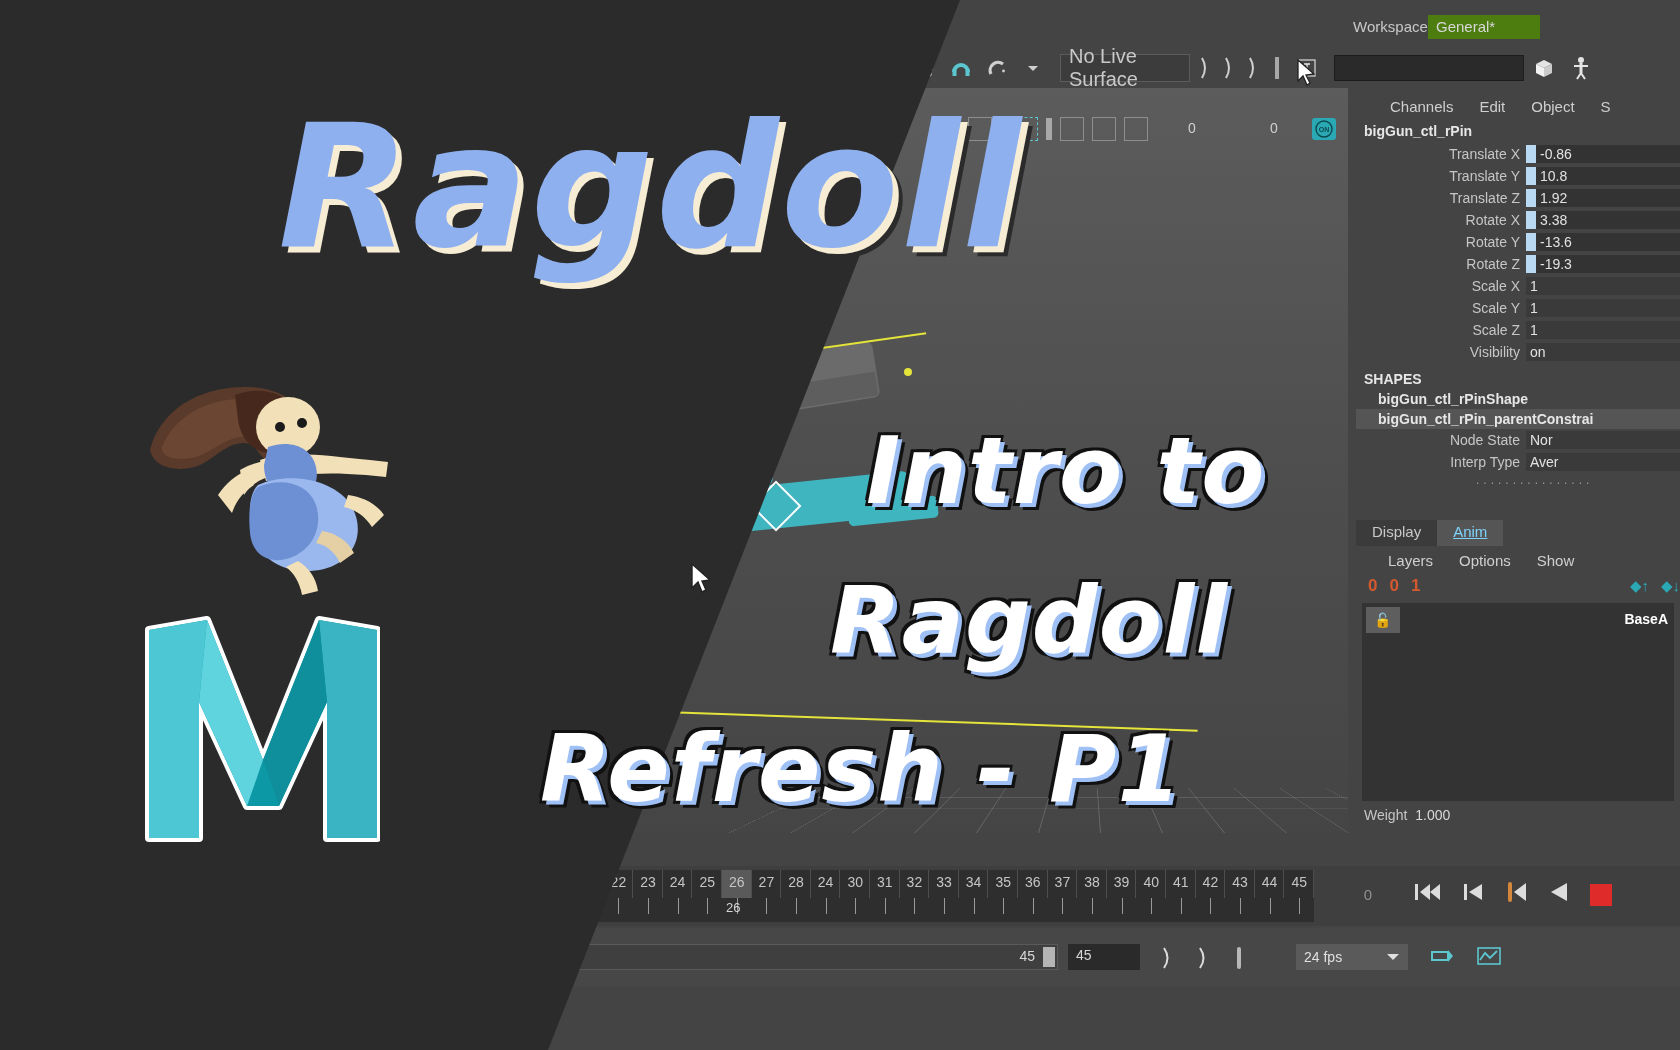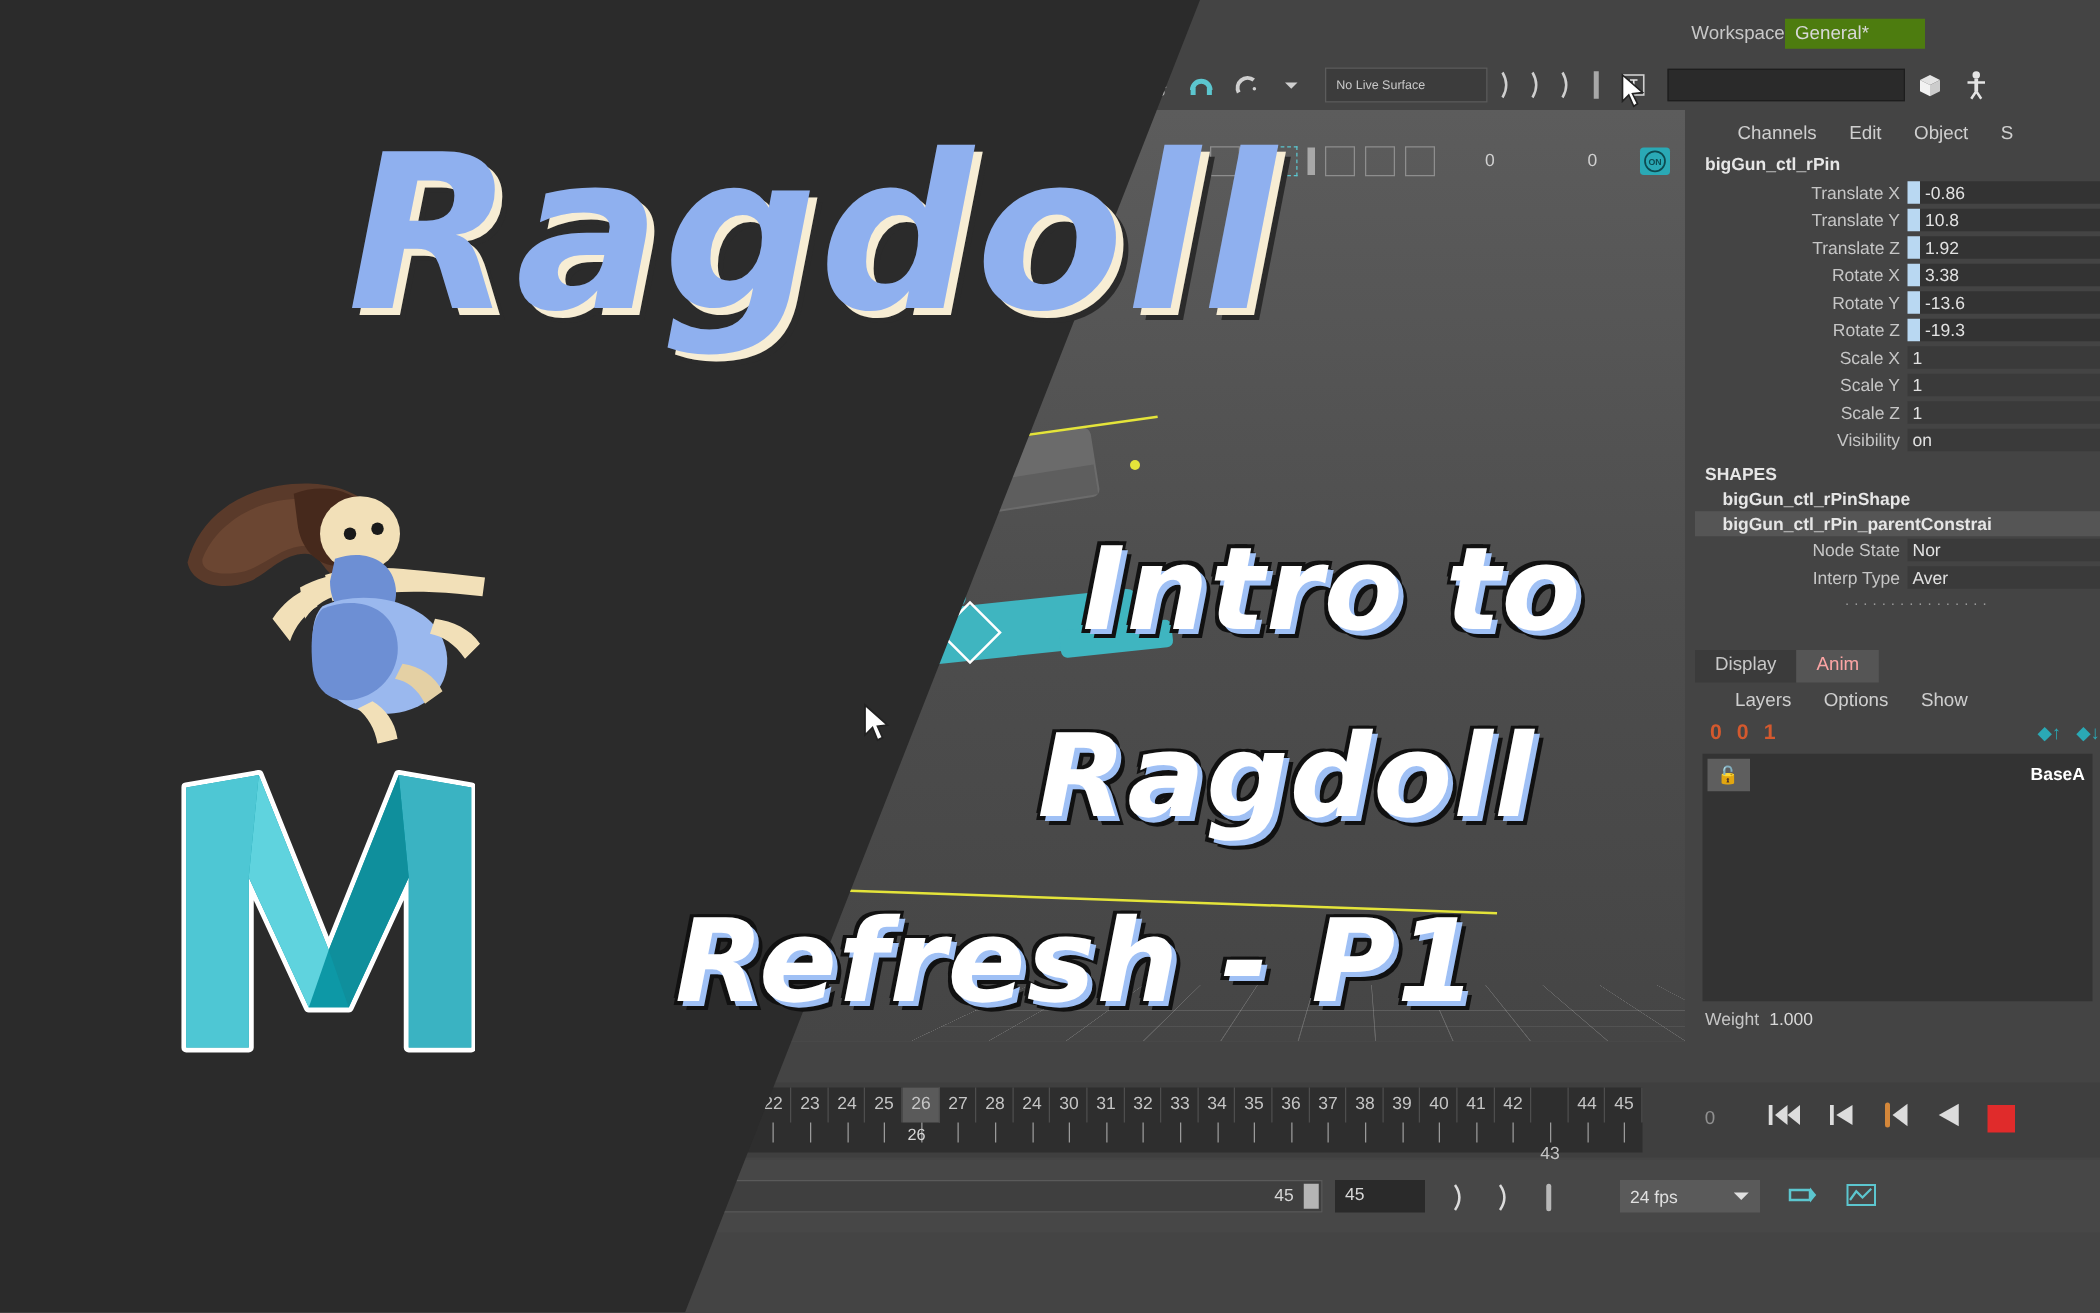--- a/index.html
+++ b/index.html
@@ -12,21 +12,21 @@
   }
   
   #maya-app { position:absolute; inset:0; background:#444444; }
   #maya-topbar { position:absolute; left:0; top:0; width:1680px; height:90px; background:#444444; }
   #ws-label { position:absolute; right:248px; top:18px; font-size:15px; color:#c8c8c8; }
   #ws-value { position:absolute; right:140px; top:15px; width:112px; height:24px;
      background:#4d7c0f; color:#d8d8d8; font-size:15px; padding:3px 8px; }
   #toolrow { position:absolute; left:910px; top:48px; height:40px; display:flex; align-items:center; gap:6px; }
   .tbtn { width:30px; height:32px; display:flex; align-items:center; justify-content:center; }
   #live-surface { width:130px; height:28px; background:#3c3c3c; border:1px solid #5c5c5c;
-     color:#c9c9c9; font-size:10px; display:flex; align-items:center; padding-left:8px; margin-left:6px;}
+     color:#c9c9c9; font-size:20px; display:flex; align-items:center; padding-left:8px; margin-left:6px;}
   .sep-tick { width:18px; height:30px; display:flex; align-items:center; justify-content:center; color:#c9c9c9; }
   #cmd-field { width:190px; height:26px; background:#2a2a2a; border:1px solid #1d1d1d; margin-left:6px; }
 
   
   #viewport { position:absolute; left:548px; top:88px; width:800px; height:745px;
      background:#535353; overflow:hidden; }
   #vp-grad { position:absolute; inset:0;
      background:linear-gradient(#5c5c5c 0%, #4d4d4d 55%, #454545 100%); }
   #vp-toolbar { position:absolute; left:420px; top:26px; height:30px; display:flex; align-items:center; gap:8px; }
   .vp-ic { width:24px; height:24px; border:1px solid #8e8e8e; }
@@ -64,21 +64,21 @@
   #cb-shapes { padding:8px 0 2px 8px; font-size:14px; font-weight:bold; color:#e6e6e6; }
   .cb-shape { padding:2px 0 2px 22px; font-size:14px; font-weight:bold; color:#e6e6e6; }
   .cb-shape.sel { background:#555555; }
   .cb-dots { color:#9a9a9a; letter-spacing:4px; font-size:12px; padding-left:120px; }
 
   
   #le { position:absolute; left:1356px; top:520px; width:324px; height:335px; background:#444444; }
   #le-tabs { display:flex; height:26px; font-size:15px; }
   .le-tab { padding:3px 16px; color:#c8c8c8; }
   .le-tab.off { background:#3b3b3b; }
-  .le-tab.on { background:#555555; color:#fca5a5; }
+  .le-tab.on { background:#555555; color:#7dd3fc;text-decoration:underline; }
   #le-menu { display:flex; gap:26px; padding:6px 0 0 32px; font-size:15px; color:#cfcfcf; }
   #le-icons { display:flex; align-items:center; gap:12px; padding:6px 0 0 12px; height:28px; }
   .le-num { color:#d4592e; font-size:17px; font-weight:bold; }
   .le-arrow { color:#2aa9b5; font-size:15px; }
   #le-list { margin:6px 6px 0 6px; height:198px; background:#333333; position:relative; }
   #le-lock { position:absolute; left:4px; top:4px; width:34px; height:26px; background:#5e5e5e;
      display:flex; align-items:center; justify-content:center; color:#d8d8d8; font-size:14px; }
   #le-base { position:absolute; right:6px; top:8px; font-size:14px; font-weight:bold; color:#ffffff; }
   #le-weight { display:flex; align-items:center; gap:8px; padding:6px 8px; font-size:14px; color:#c6c6c6; }
   #le-weight .wv { color:#d8d8d8; }
@@ -448,21 +448,21 @@
         <div class="ts-cell" style="left: 562.4px; width: 29.6px;"></div>
         <div class="ts-num" style="left: 562.4px; width: 29.6px;">40</div>
         <div class="ts-tick" style="left: 577.2px;"></div>
         <div class="ts-cell" style="left: 592px; width: 29.6px;"></div>
         <div class="ts-num" style="left: 592px; width: 29.6px;">41</div>
         <div class="ts-tick" style="left: 606.8px;"></div>
         <div class="ts-cell" style="left: 621.6px; width: 29.6px;"></div>
         <div class="ts-num" style="left: 621.6px; width: 29.6px;">42</div>
         <div class="ts-tick" style="left: 636.4px;"></div>
         <div class="ts-cell" style="left: 651.2px; width: 29.6px;"></div>
-        <div class="ts-num" style="left: 651.2px; width: 29.6px; margin-top: 40px;">43</div>
+        <div class="ts-num" style="left: 651.2px; width: 29.6px;">43</div>
         <div class="ts-tick" style="left: 666px;"></div>
         <div class="ts-cell" style="left: 680.8px; width: 29.6px;"></div>
         <div class="ts-num" style="left: 680.8px; width: 29.6px;">44</div>
         <div class="ts-tick" style="left: 695.6px;"></div>
         <div class="ts-cell" style="left: 710.4px; width: 29.6px;"></div>
         <div class="ts-num" style="left: 710.4px; width: 29.6px;">45</div>
         <div class="ts-tick" style="left: 725.2px;"></div>
       </div>
     <div id="tb-zero">0</div>
     <div id="tb-play">

